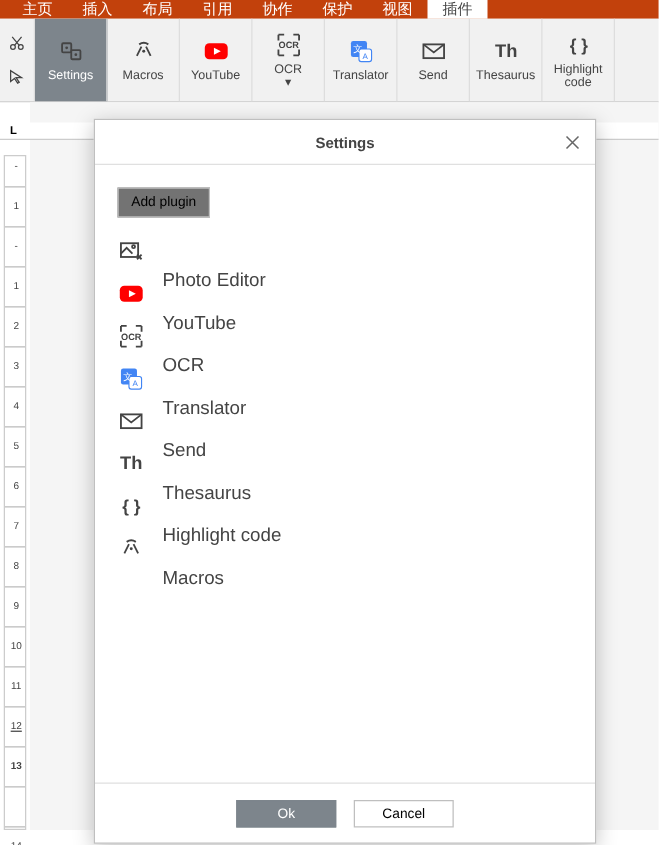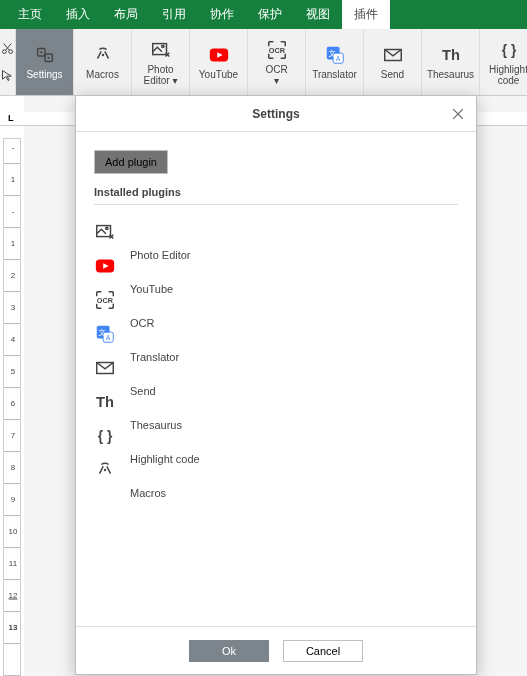--- a/index.html
+++ b/index.html
@@ -1,19 +1,19 @@
 <!DOCTYPE html>
 <html><head>
 <meta charset="utf-8">
 <style>
   * { box-sizing: border-box; margin: 0; padding: 0; font-family: Arial, "Microsoft YaHei", sans-serif; }
   html, body { width: 527px; height: 676px; overflow: hidden; background: #fff; }
 
   
-  .menubar { background: #15803d; height: 29px; display: flex; align-items: stretch; padding-left: 6px; }
+  .menubar { background: #c2410c; height: 15px; display: flex; align-items: stretch; padding-left: 6px; }
   .menubar .tab { color: #fff; font-size: 12px; padding: 0 12px; display: flex; align-items: center; cursor: pointer; }
   .menubar .tab.active { background: #fff; color: #444; text-align: right; }
 
   
   .ribbon { background: #f1f1f1; border-bottom: 1px solid #ccc; height: 67px; display: flex; }
   .ribbon .mini { width: 28px; display: flex; flex-direction: column; align-items: center; justify-content: space-around; border-right: 1px solid #ddd; padding: 6px 0; }
   .ribbon .btns { display: flex; }
   .ribbon .rbtn { width: 58px; display: flex; flex-direction: column; align-items: center; justify-content: center; font-size: 10px; color: #444; padding: 4px 2px; border-right: 1px solid #ddd; text-align: center; }
   .ribbon .rbtn.active { background: #7d858c; color: #fff; }
   .ribbon .rbtn .lbl { margin-top: 3px; line-height: 11px; }
@@ -36,21 +36,21 @@
   .dialog .titlebar .close { position: absolute; right: 10px; top: 10px; width: 16px; height: 16px; cursor: pointer; }
   .dialog .body { flex: 1; padding: 18px 18px 8px; font-size: 11px; color: #444; overflow: hidden; }
   .dialog .body .intro { line-height: 14px; margin-bottom: 14px; }
   .dialog .body .intro a { color: #446995; text-decoration: underline; cursor: pointer; }
   .dialog .addbtn { border: 1px solid #bfbfbf; background: #737373; font-size: 11px; padding: 5px 10px; cursor: pointer; }
   .dialog .subhead { margin-top: 12px; font-weight: bold; font-size: 11px; border-bottom: 1px solid #ddd; padding-bottom: 6px; }
   .plugin-list { margin-top: 10px; }
   .prow { display: flex; align-items: center; height: 34px; }
   .prow .picon { width: 36px; display: flex; justify-content: flex-start; }
   .prow .picon svg, .prow .picon .box { width: 22px; height: 22px; }
-  .prow .plbl { font-size: 11px; color: #444; margin-top: 46px; }
+  .prow .plbl { font-size: 15px; color: #444; margin-top: 46px; }
   .dialog .footer { border-top: 1px solid #e0e0e0; height: 48px; display: flex; align-items: center; justify-content: center; gap: 14px; margin-top: 41px; }
   .dialog .footer button { width: 80px; height: 22px; font-size: 11px; border: 1px solid #bfbfbf; background: #fff; cursor: pointer; }
   .dialog .footer button.primary { background: #7d858c; color: #fff; border-color: #7d858c; }
 
   svg .st { stroke: #444; fill: none; stroke-width: 1.6; }
 </style>
 </head>
 <body>
 
 <svg width="0" height="0" style="position:absolute">
@@ -135,26 +135,20 @@
         <svg viewBox="0 0 24 24">
           <use href="#i-settings"></use>
         </svg>
         <span class="lbl">Settings</span>
       </div>
       <div class="rbtn">
         <svg viewBox="0 0 24 24">
           <use href="#i-macros"></use>
         </svg>
         <span class="lbl">Macros</span>
-      </div>
-      <div class="rbtn">
-        <svg viewBox="0 0 24 24">
-          <use href="#i-photo"></use>
-        </svg>
-        <span class="lbl">Photo<br>Editor ▾</span>
       </div>
       <div class="rbtn">
         <svg viewBox="0 0 24 24">
           <use href="#i-youtube"></use>
         </svg>
         <span class="lbl">YouTube</span>
       </div>
       <div class="rbtn">
         <svg viewBox="0 0 24 24">
           <use href="#i-ocr"></use>
@@ -237,21 +231,20 @@
   <div class="titlebar">
     <span class="title">Settings</span>
     <span class="close">
       <svg viewBox="0 0 20 20" width="16" height="16">
           <use href="#i-close"></use>
         </svg>
     </span>
   </div>
   <div class="body">
     <button class="addbtn">Add plugin</button>
-    <div class="subhead">Installed plugins</div>
     <div class="plugin-list">
         <div class="prow">
           <span class="picon">
             <svg viewBox="0 0 24 24">
               <use href="#i-photo"></use>
             </svg>
           </span>
           <span class="plbl">Photo Editor</span>
         </div>
         <div class="prow">

